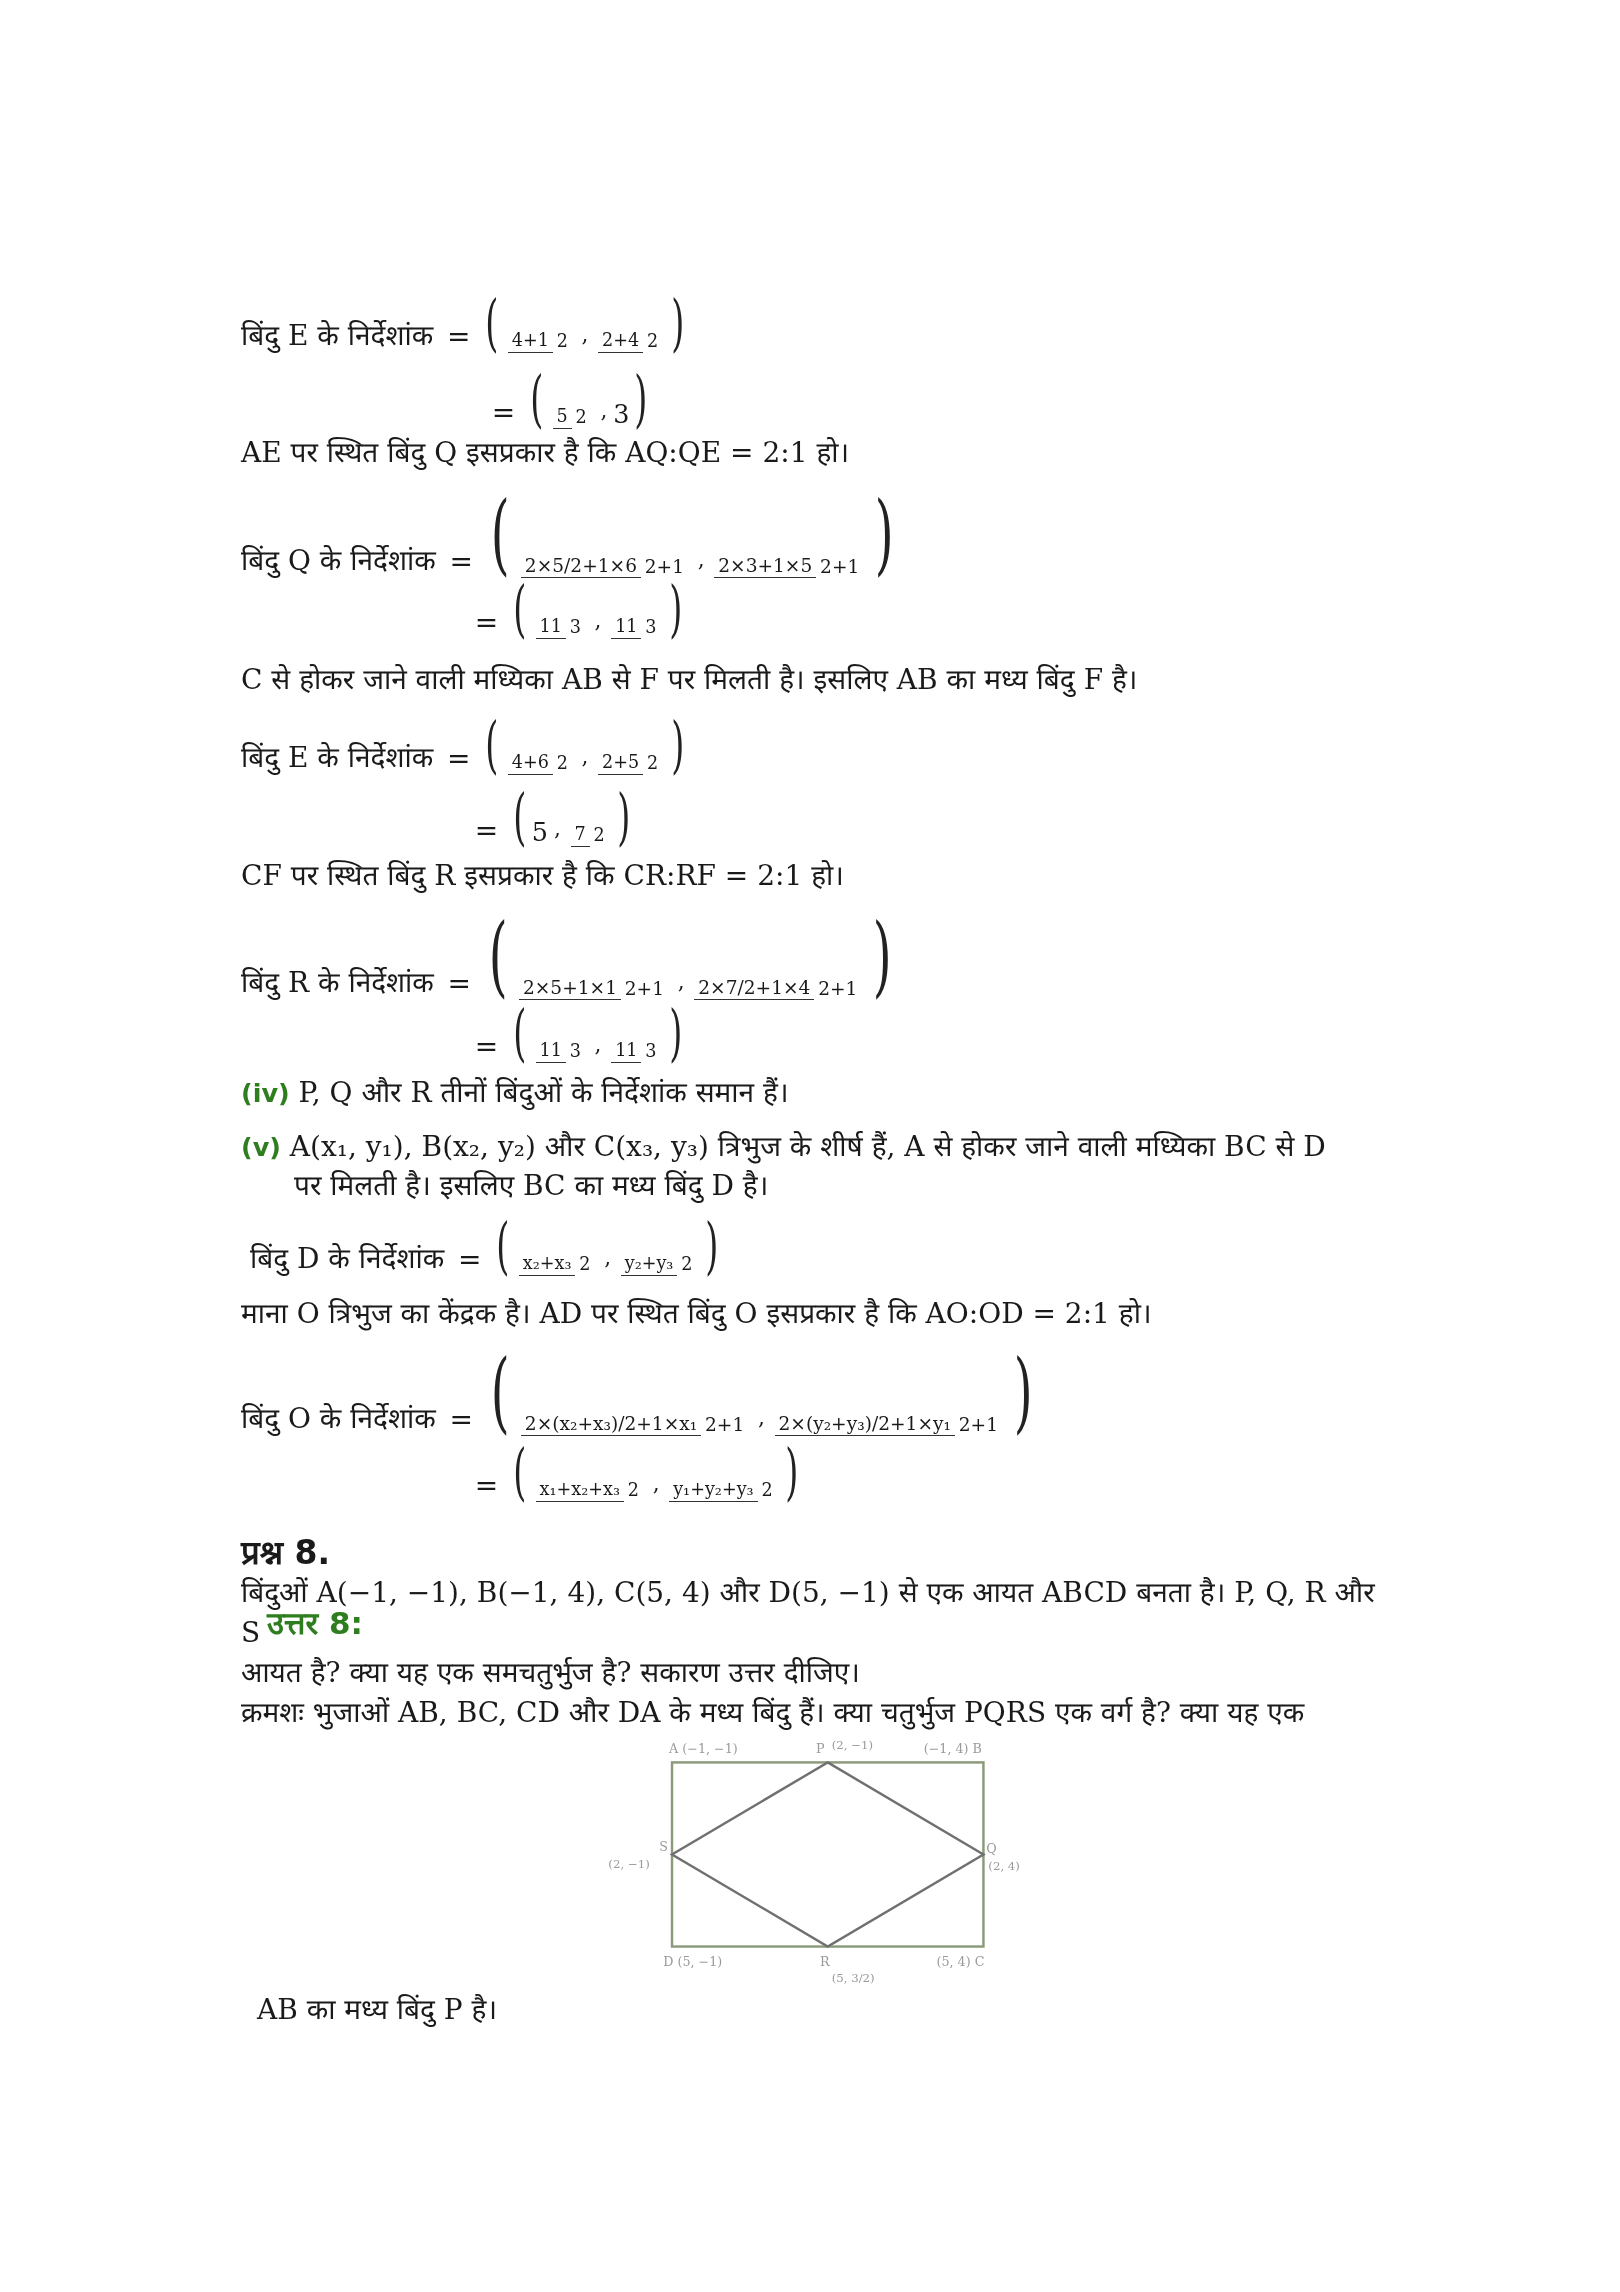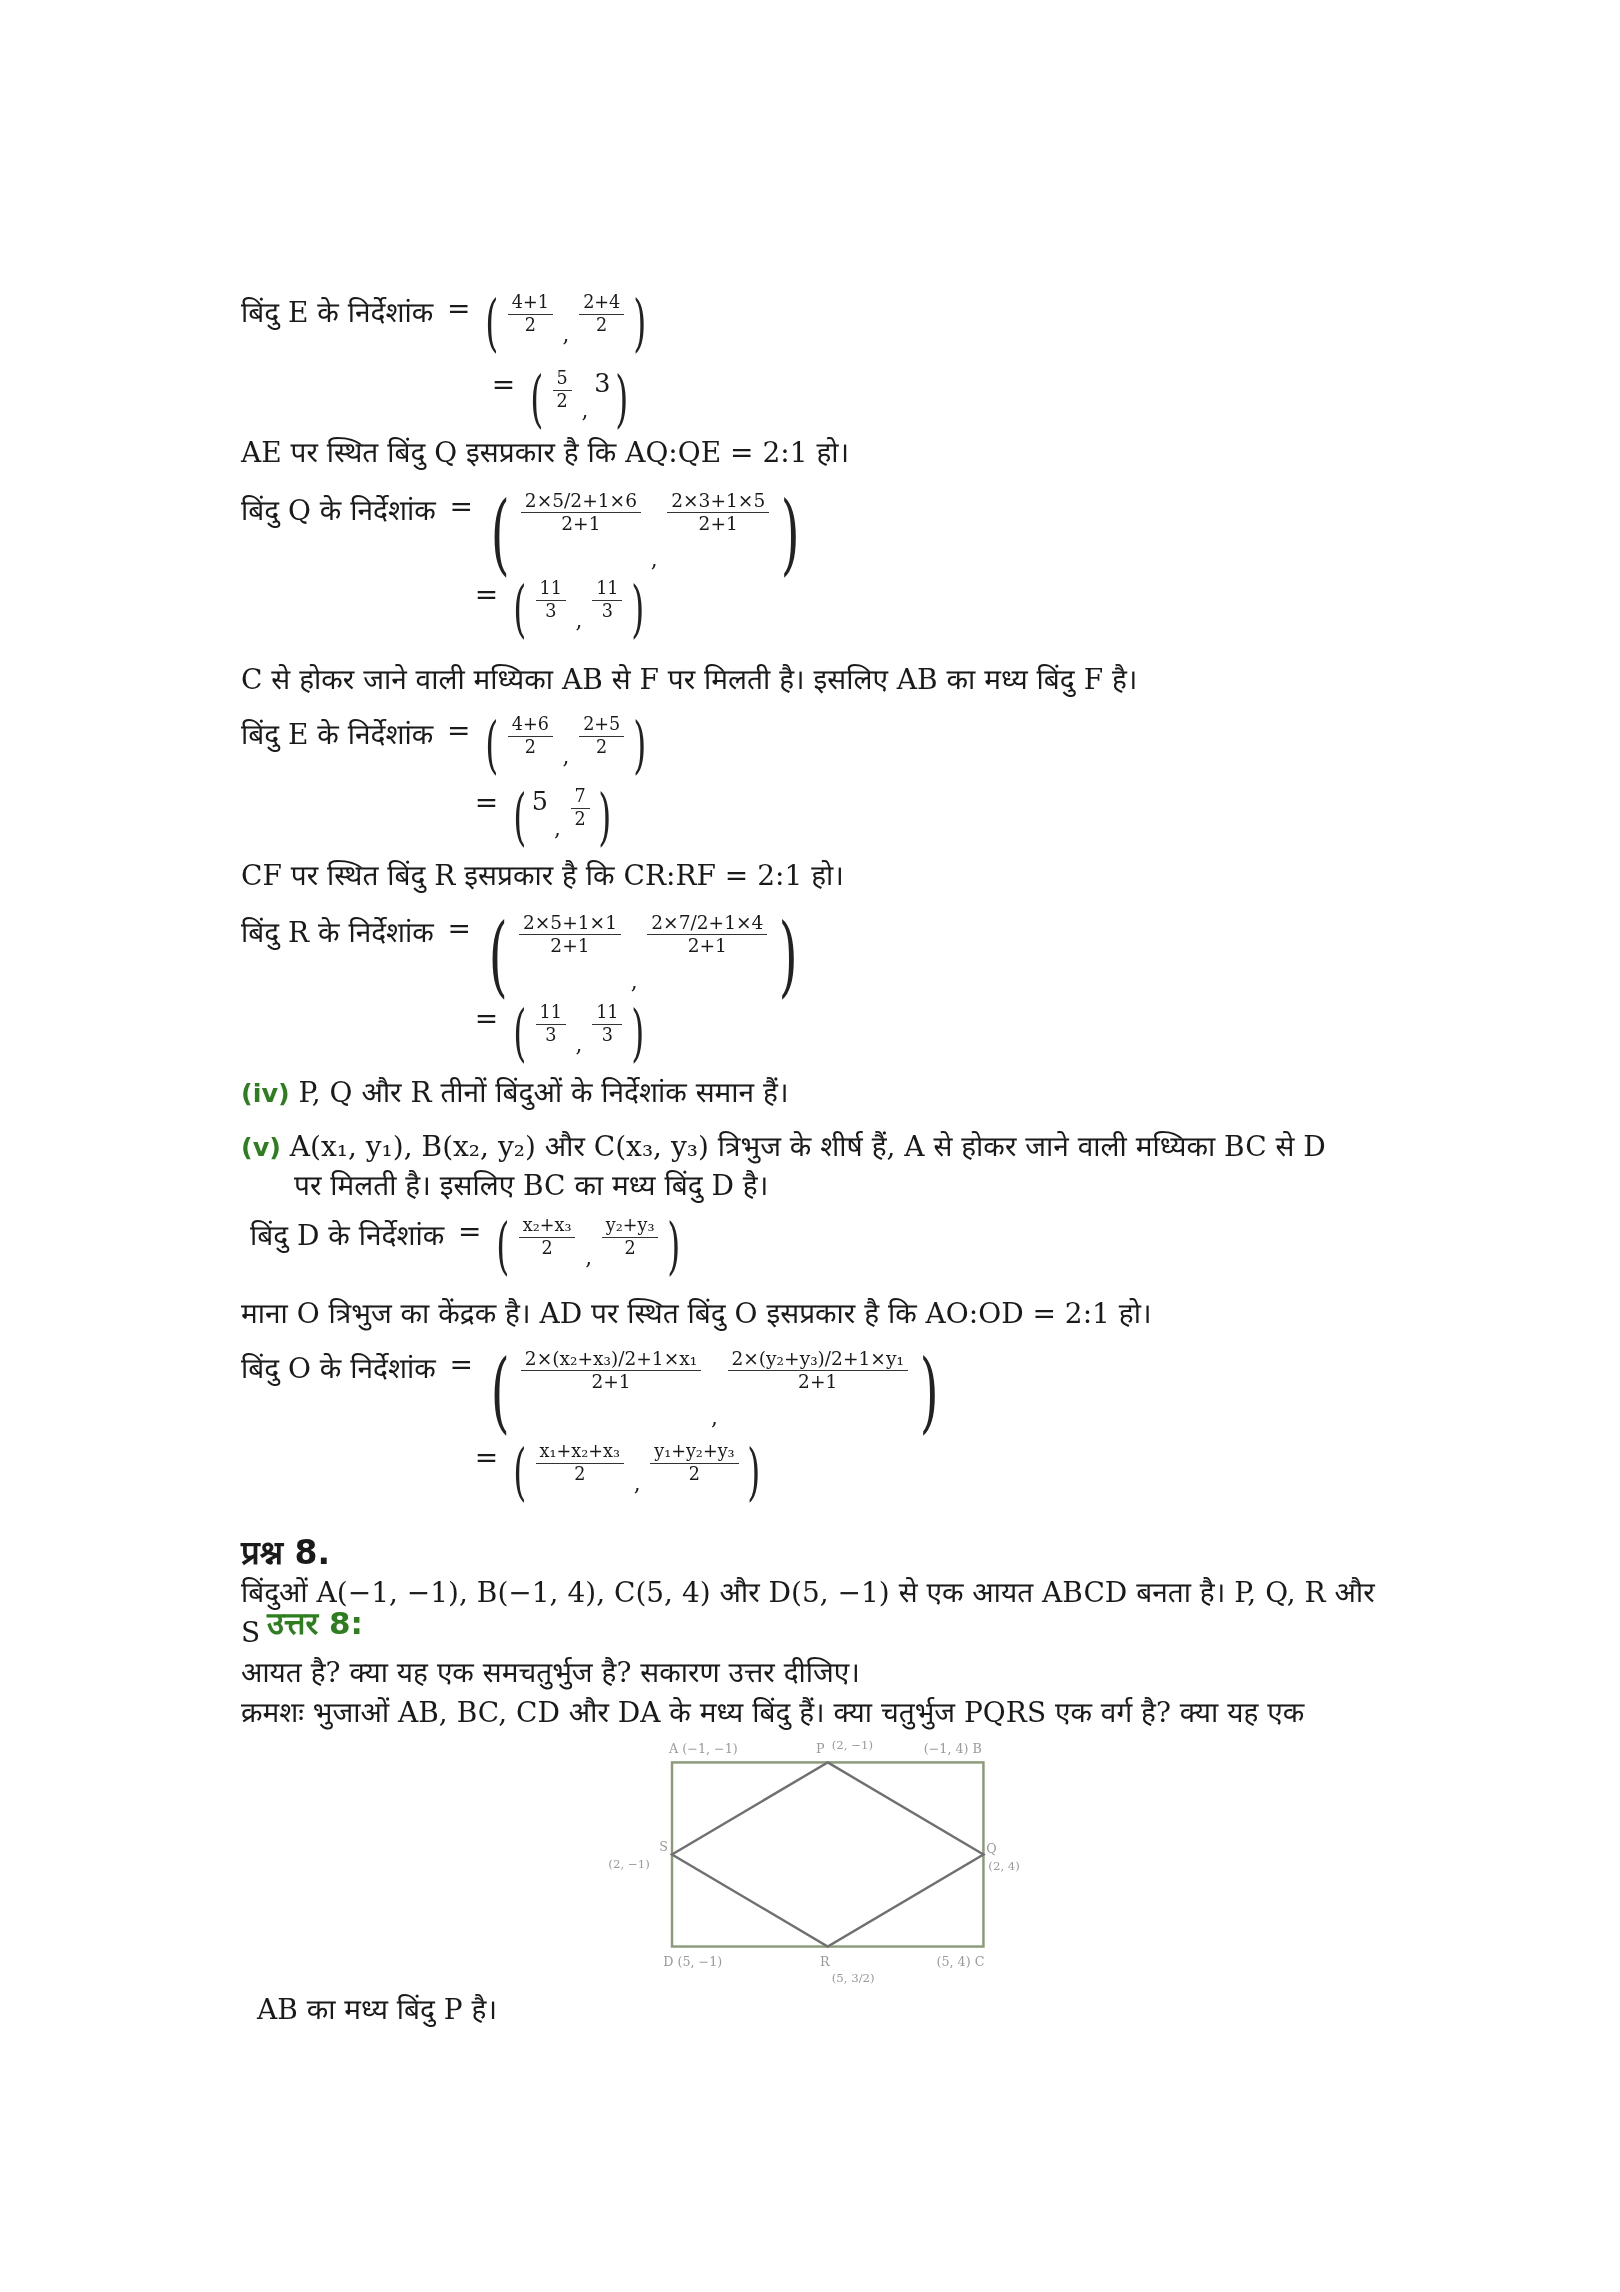--- a/index.html
+++ b/index.html
@@ -1,22 +1,22 @@
 <!DOCTYPE html>
 <html><head>
 <meta charset="utf-8">
 <style>
   html, body { margin: 0; padding: 0; background: #ffffff; }
   body { width: 1620px; height: 2293px; position: relative; overflow: hidden;
          font-family: "DejaVu Serif", "Liberation Serif", serif; color: #1a1a1a; }
   .line { position: absolute; left: 241px; font-size: 28px; line-height: 39px; white-space: nowrap; }
-  .eq { position: absolute; display: flex; align-items: flex-start; font-size: 28px; white-space: nowrap; }
+  .eq { position: absolute; display: flex; align-items: flex-end; font-size: 28px; white-space: nowrap; }
   .paren { font-size: 61px; font-weight: 200; line-height: 1; color: #222; transform: scaleX(0.55); display: inline-block; }
   .paren.big { font-size: 88px; }
-  .frac { display: inline-flex; flex-direction: column; align-items: center; margin: 0 3.9px; font-size: 17.6px; line-height: 21.6px; font-family: "DejaVu Serif", serif; }
+  .frac { display: inline-flex; flex-direction: row; align-items: center; margin: 0 3.9px; font-size: 17.6px; line-height: 21.6px; font-family: "DejaVu Serif", serif; }
   .frac .num { border-bottom: 1.5px solid #333; padding: 0 3.9px; }
   .frac .den { padding: 0 3.9px; }
   .frac.lg { font-size: 18.6px; }
   .comma { margin: 0 5.9px; font-size: 21.6px; align-self: flex-end; margin-bottom: 5.9px; }
   .eqs { margin: 0 9.8px 0 13.7px; }
   .val { font-size: 25.5px; }
   .green { color: #2e7d1f; font-family: "DejaVu Sans", sans-serif; font-weight: bold; font-size: 25.5px; }
   .heading { position: absolute; left: 241px; font-size: 33px; font-weight: bold; font-family: "DejaVu Sans", sans-serif; color: #1a1a1a; }
   .answer { position: absolute; left: 267px; font-size: 31px; font-weight: bold; font-family: "DejaVu Sans", sans-serif; color: #2e7d1f; }
   .para { position: absolute; left: 241px; width: 1157px; font-size: 28px; line-height: 40px; }

